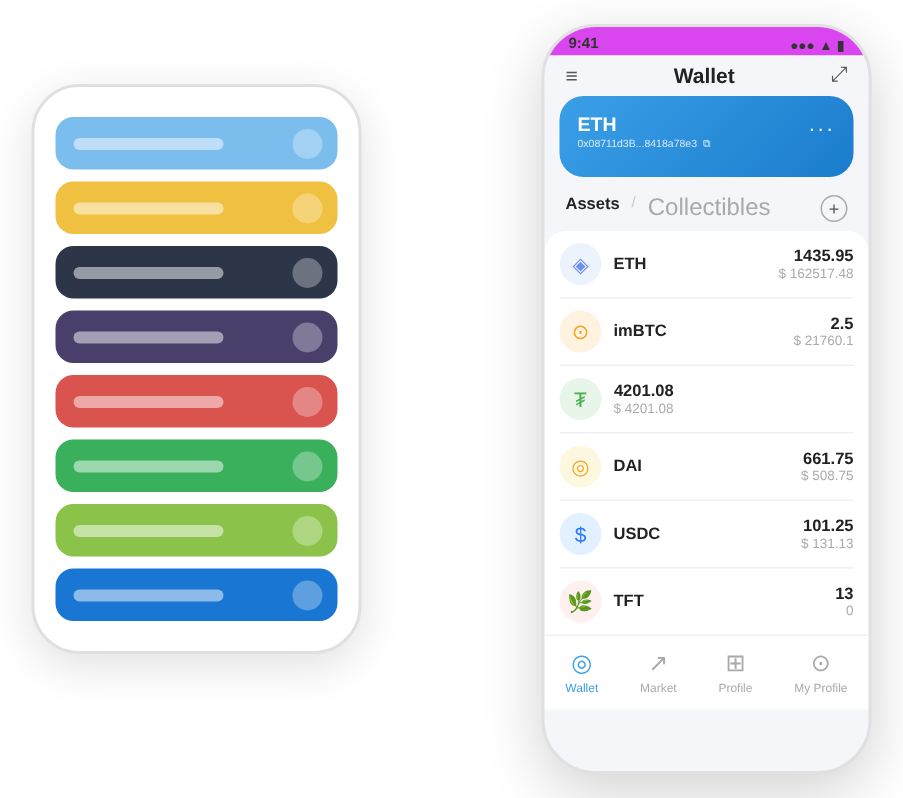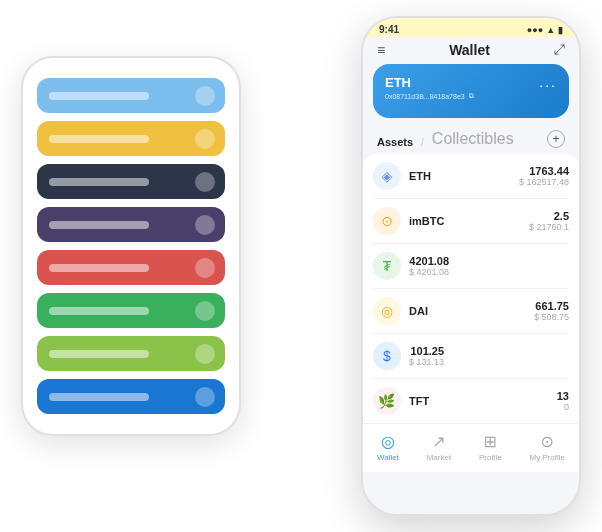--- a/index.html
+++ b/index.html
@@ -77,21 +77,21 @@
       z-index: 2;
     }
     .phone-status-bar {
       display: flex;
       justify-content: space-between;
       align-items: center;
       padding: 6px 16px 2px;
       font-size: 10px;
       font-weight: 600;
       color: #333;
-      background: #fef9c3;
+      background: #d946ef;
     }
     .status-icons {
       display: flex;
       gap: 3px;
       align-items: center;
       font-size: 9px;
     }
     .phone-header {
       display: flex;
       align-items: center;
@@ -158,21 +158,21 @@
     
     .assets-header {
       display: flex;
       justify-content: space-between;
       align-items: center;
       padding: 2px 14px 6px;
     }
     .assets-tabs {
       display: flex;
       gap: 8px;
-      align-items: flex-end;
+      align-items: flex-start;
     }
     .assets-tab {
       font-size: 11px;
       font-weight: 600;
       color: #222;
     }
     .assets-tab-divider {
       color: #ccc;
       font-size: 10px;
     }
@@ -357,21 +357,21 @@
       </div>
       <div class="assets-add">+</div>
     </div>
 
     <div class="token-list">
 
     <div class="token-item">
           <div class="token-icon eth-icon">◈</div>
           <div class="token-name">ETH</div>
           <div class="token-amounts">
-            <div class="token-amount">1763.44</div>
+            <div class="token-amount">1435.95</div>
             <div class="token-usd">$ 162517.48</div>
           </div>
         </div>
         <div class="token-item">
           <div class="token-icon imbtc-icon">⊙</div>
           <div class="token-name">imBTC</div>
           <div class="token-amounts">
             <div class="token-amount">2.5</div>
             <div class="token-usd">$ 21760.1</div>
           </div>
@@ -386,20 +386,21 @@
         <div class="token-item">
           <div class="token-icon dai-icon">◎</div>
           <div class="token-name">DAI</div>
           <div class="token-amounts">
             <div class="token-amount">661.75</div>
             <div class="token-usd">$ 508.75</div>
           </div>
         </div>
         <div class="token-item">
           <div class="token-icon usdc-icon">$</div>
+          <div class="token-name">USDC</div>
           <div class="token-amounts">
             <div class="token-amount">101.25</div>
             <div class="token-usd">$ 131.13</div>
           </div>
         </div>
         <div class="token-item">
           <div class="token-icon tft-icon">🌿</div>
           <div class="token-name">TFT</div>
           <div class="token-amounts">
             <div class="token-amount">13</div>

